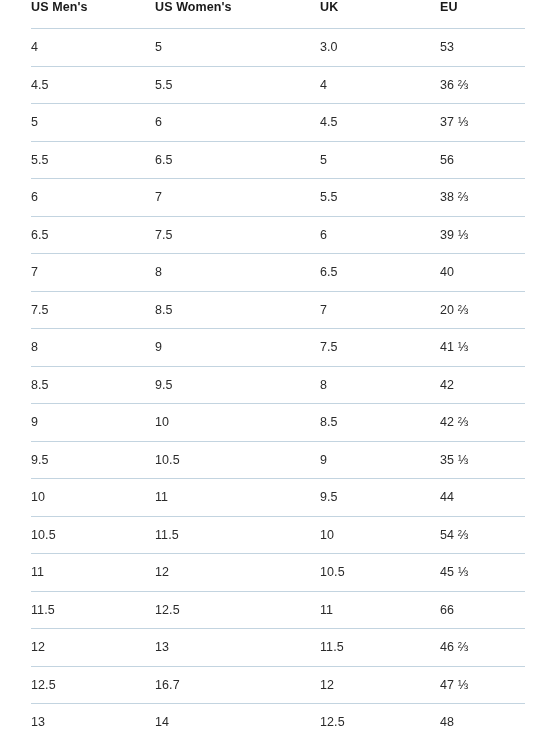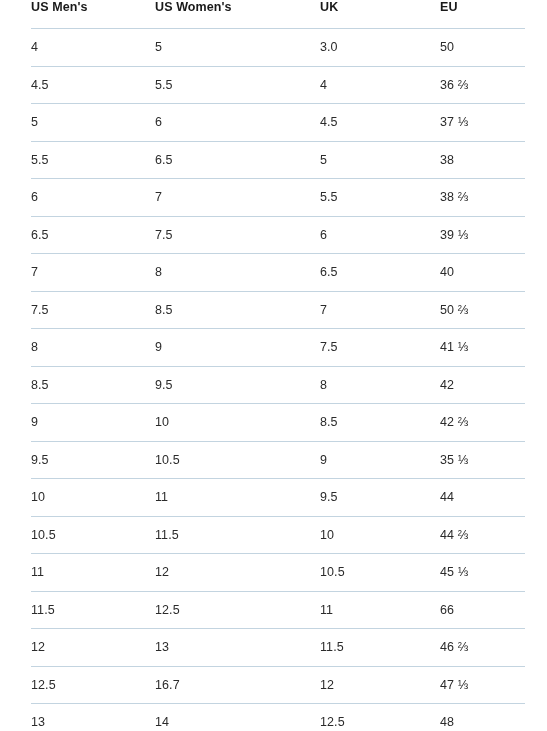--- a/index.html
+++ b/index.html
@@ -77,39 +77,39 @@
         <th>US Women's</th>
         <th>UK</th>
         <th>EU</th>
       </tr>
     </thead>
     <tbody id="table-body">
         <tr>
           <td>4</td>
           <td>5</td>
           <td>3.0</td>
-          <td>50</td>
+          <td>53</td>
         </tr>
         <tr>
           <td>4.5</td>
           <td>5.5</td>
           <td>4</td>
           <td>36 ⅔</td>
         </tr>
         <tr>
           <td>5</td>
           <td>6</td>
           <td>4.5</td>
           <td>37 ⅓</td>
         </tr>
         <tr>
           <td>5.5</td>
           <td>6.5</td>
           <td>5</td>
-          <td>38</td>
+          <td>56</td>
         </tr>
         <tr>
           <td>6</td>
           <td>7</td>
           <td>5.5</td>
           <td>38 ⅔</td>
         </tr>
         <tr>
           <td>6.5</td>
           <td>7.5</td>
@@ -119,21 +119,21 @@
         <tr>
           <td>7</td>
           <td>8</td>
           <td>6.5</td>
           <td>40</td>
         </tr>
         <tr>
           <td>7.5</td>
           <td>8.5</td>
           <td>7</td>
-          <td>50 ⅔</td>
+          <td>20 ⅔</td>
         </tr>
         <tr>
           <td>8</td>
           <td>9</td>
           <td>7.5</td>
           <td>41 ⅓</td>
         </tr>
         <tr>
           <td>8.5</td>
           <td>9.5</td>
@@ -155,21 +155,21 @@
         <tr>
           <td>10</td>
           <td>11</td>
           <td>9.5</td>
           <td>44</td>
         </tr>
         <tr>
           <td>10.5</td>
           <td>11.5</td>
           <td>10</td>
-          <td>44 ⅔</td>
+          <td>54 ⅔</td>
         </tr>
         <tr>
           <td>11</td>
           <td>12</td>
           <td>10.5</td>
           <td>45 ⅓</td>
         </tr>
         <tr>
           <td>11.5</td>
           <td>12.5</td>

